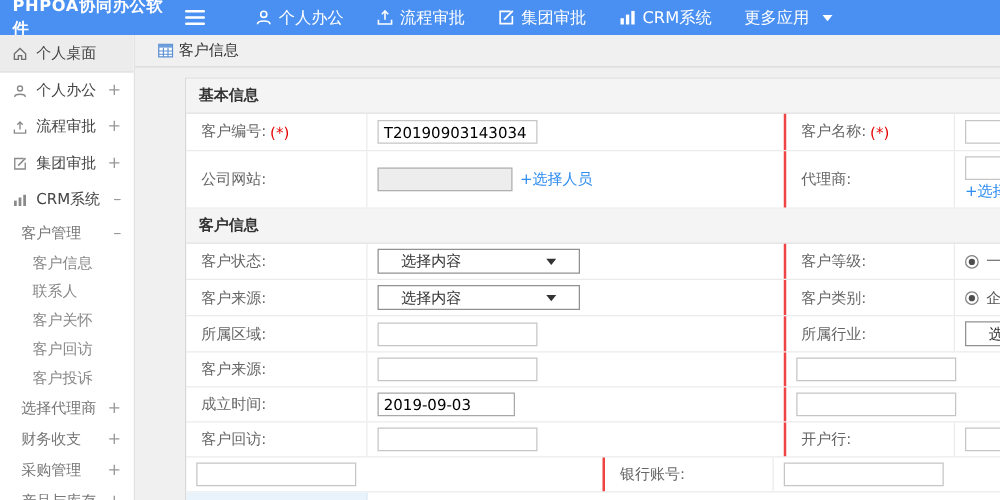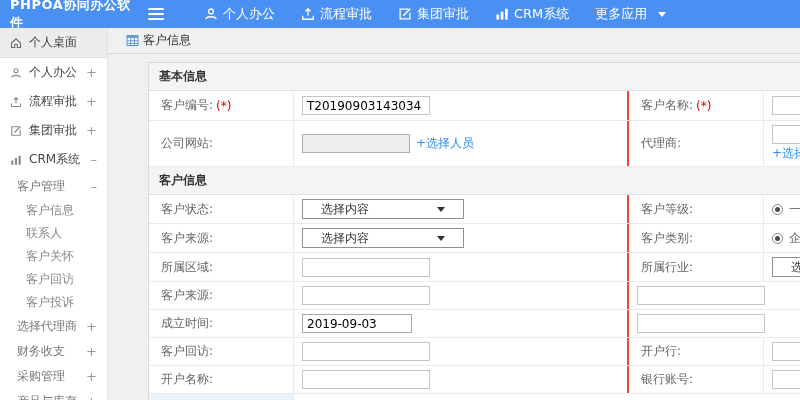--- a/index.html
+++ b/index.html
@@ -335,21 +335,20 @@
         <div class="fc">
             <input class="txt" style="">
           </div>
         <div class="rc">开户行:</div>
         <div class="fr">
             <input class="txt" style="">
           </div>
       </div>
 
       <div class="frow">
-        <div class="lc">开户名称:</div>
         <div class="fc">
             <input class="txt" style="">
           </div>
         <div class="rc">银行账号:</div>
         <div class="fr">
             <input class="txt" style="">
           </div>
       </div>
 
       <div class="frow" style="border-bottom:none; min-height:90px;">

